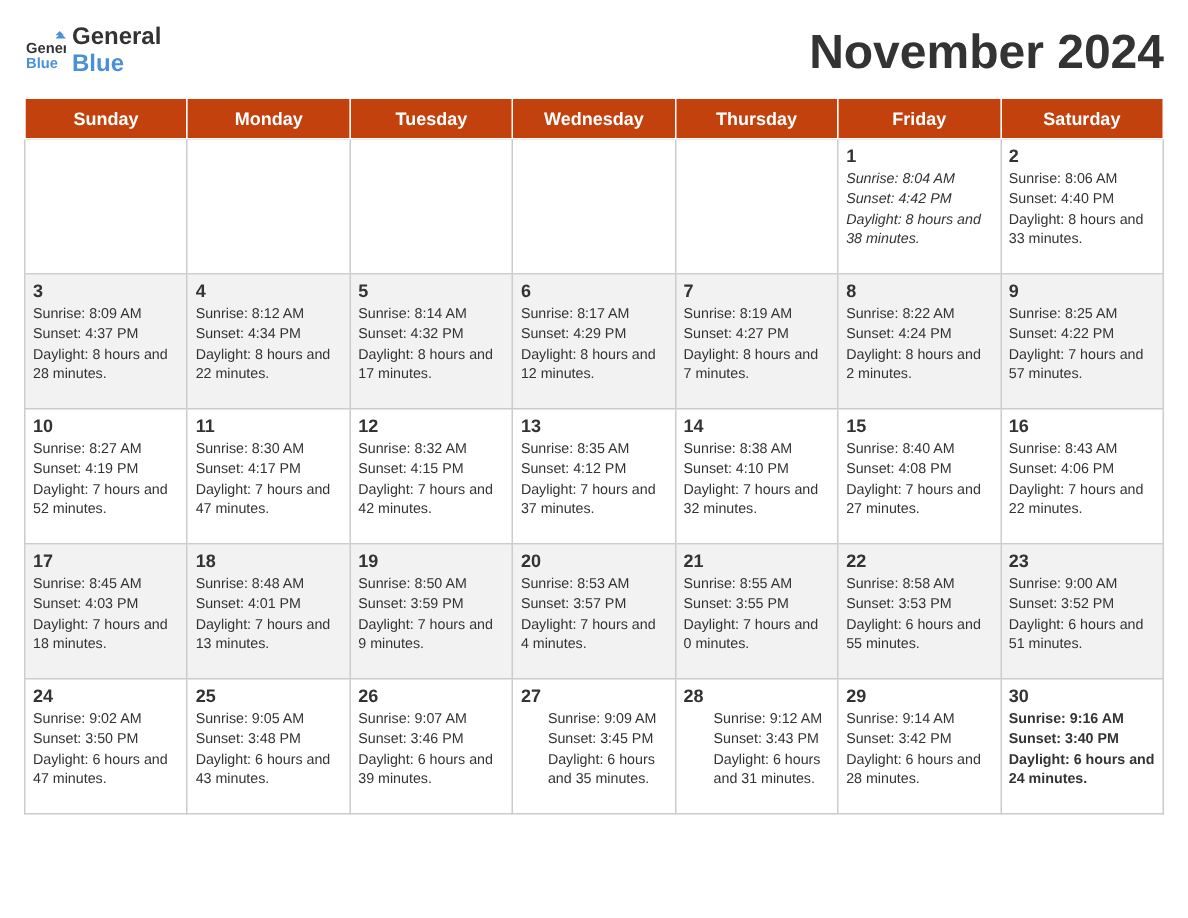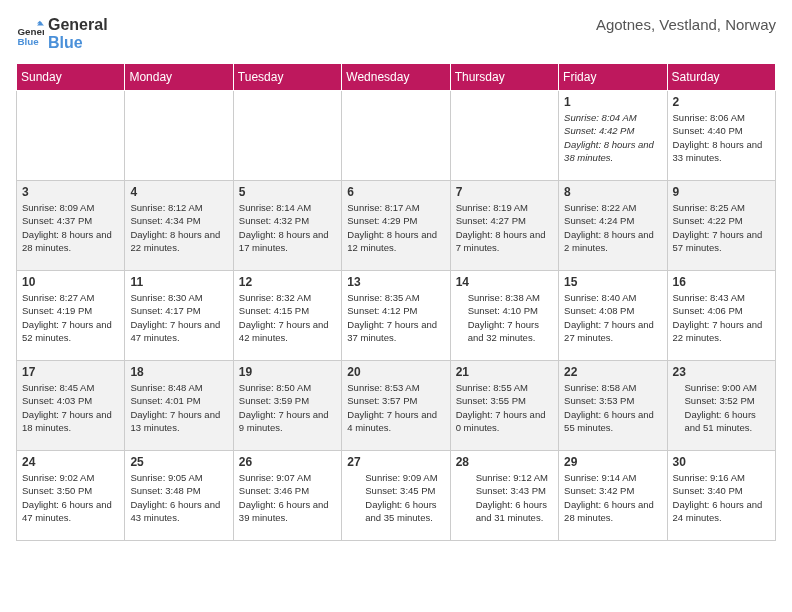--- a/index.html
+++ b/index.html
@@ -36,26 +36,26 @@
     .subtitle {
       font-size: 15px;
       color: #555;
     }
     table {
       width: 100%;
       border-collapse: collapse;
       table-layout: fixed;
     }
     thead tr th {
-      background-color: #be185d;
+      background-color: #c2410c;
       color: #fff;
       font-size: 12px;
-      font-weight: normal;
+      font-weight: bold;
       padding: 6px 4px;
-      text-align: left;
+      text-align: center;
       border: 1px solid #fff;
     }
     tbody tr td {
       border: 1px solid #ccc;
       vertical-align: top;
       padding: 4px 5px;
       font-size: 10px;
       color: #333;
       background: #fff;
       min-height: 80px;
@@ -89,21 +89,21 @@
       <text x="2" y="36" font-size="14" font-weight="bold" fill="#4a90d9">Blue</text>
       <polygon points="30,5 38,5 34,1" fill="#4a90d9"></polygon>
       <polygon points="30,8 40,8 35,3" fill="#4a90d9"></polygon>
     </svg>
     <div style="display:flex;flex-direction:column;line-height:1.1;">
       <span style="font-size:16px;font-weight:bold;color:#333;">General</span>
       <span style="font-size:16px;font-weight:bold;color:#4a90d9;">Blue</span>
     </div>
   </div>
   <div class="title-area">
-    <div class="subtitle">Agotnes, Vestland, Norway</div>
+    <div class="main-title">November 2024</div>
   </div>
 </div>
 
 <table>
   <thead>
     <tr id="header-row">
     <th>Sunday</th>
         <th>Monday</th>
         <th>Tuesday</th>
         <th>Wednesday</th>
@@ -196,21 +196,21 @@
 Daylight: 7 hours and 42 minutes.</div>
         </td>
         <td>
           <span class="day-num">13</span>
           <div class="day-info" style="white-space: pre-line;">Sunrise: 8:35 AM
 Sunset: 4:12 PM
 Daylight: 7 hours and 37 minutes.</div>
         </td>
         <td>
           <span class="day-num">14</span>
-          <div class="day-info" style="white-space: pre-line; margin-left: 12px;">Sunrise: 8:38 AM
+          <div class="day-info" style="white-space: pre-line;">Sunrise: 8:38 AM
 Sunset: 4:10 PM
 Daylight: 7 hours and 32 minutes.</div>
         </td>
         <td>
           <span class="day-num">15</span>
           <div class="day-info" style="white-space: pre-line;">Sunrise: 8:40 AM
 Sunset: 4:08 PM
 Daylight: 7 hours and 27 minutes.</div>
         </td>
         <td>
@@ -252,21 +252,21 @@
 Daylight: 7 hours and 0 minutes.</div>
         </td>
         <td>
           <span class="day-num">22</span>
           <div class="day-info" style="white-space: pre-line;">Sunrise: 8:58 AM
 Sunset: 3:53 PM
 Daylight: 6 hours and 55 minutes.</div>
         </td>
         <td>
           <span class="day-num">23</span>
-          <div class="day-info" style="white-space: pre-line; margin-left: 12px;">Sunrise: 9:00 AM
+          <div class="day-info" style="white-space: pre-line;">Sunrise: 9:00 AM
 Sunset: 3:52 PM
 Daylight: 6 hours and 51 minutes.</div>
         </td>
       </tr>
       <tr>
         <td>
           <span class="day-num">24</span>
           <div class="day-info" style="white-space: pre-line;">Sunrise: 9:02 AM
 Sunset: 3:50 PM
 Daylight: 6 hours and 47 minutes.</div>
@@ -296,19 +296,19 @@
 Daylight: 6 hours and 31 minutes.</div>
         </td>
         <td>
           <span class="day-num">29</span>
           <div class="day-info" style="white-space: pre-line;">Sunrise: 9:14 AM
 Sunset: 3:42 PM
 Daylight: 6 hours and 28 minutes.</div>
         </td>
         <td>
           <span class="day-num">30</span>
-          <div class="day-info" style="white-space: pre-line;">Sunrise: 9:16 AM
+          <div class="day-info" style="white-space: pre-line; font-weight: bold;">Sunrise: 9:16 AM
 Sunset: 3:40 PM
 Daylight: 6 hours and 24 minutes.</div>
         </td>
       </tr>
     </tbody>
 </table>
 
 </body></html>

